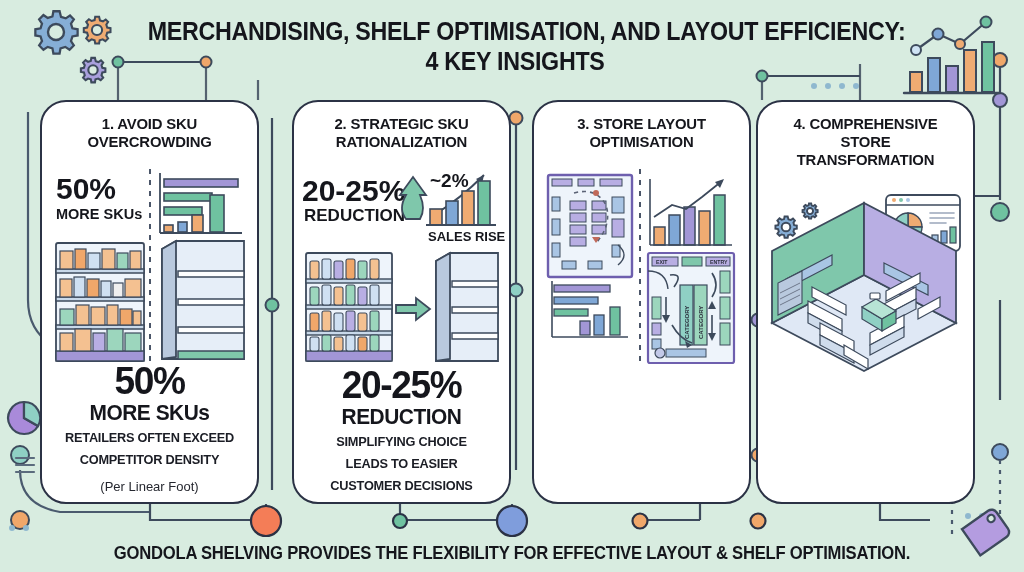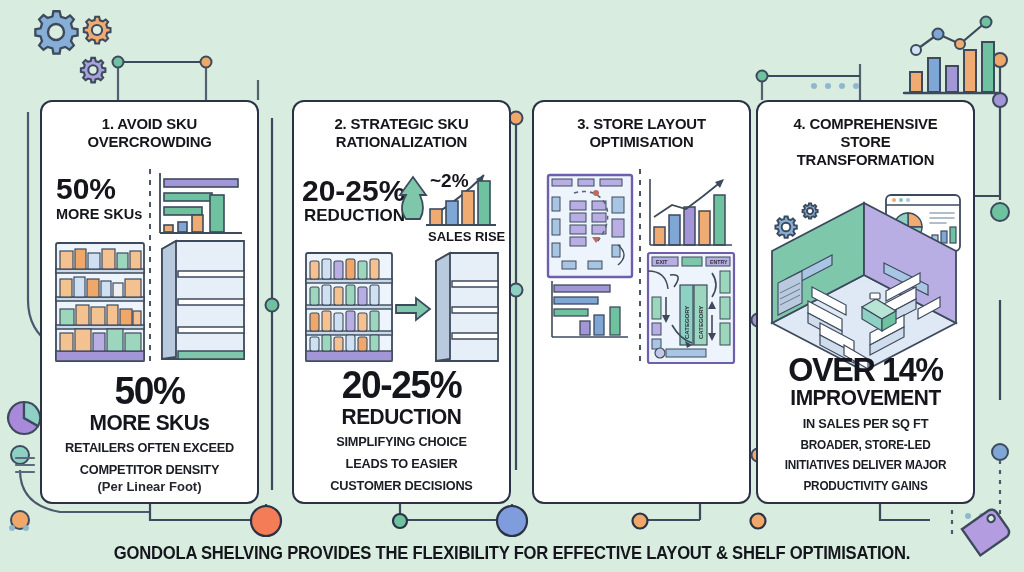--- a/index.html
+++ b/index.html
@@ -26,21 +26,21 @@
     transform: scaleX(0.93); transform-origin: center;
     white-space: nowrap;
   }
   .title-line.sub { font-size: 25px; }
 
   
   .card {
     position: absolute; top: 100px; width: 219px; height: 404px;
     background: #ffffff;
     border: 2.5px solid #2b3245;
-    border-radius: 12px;
+    border-radius: 26px;
     z-index: 5;
     overflow: hidden;
   }
   #card1 { left: 40px; }
   #card2 { left: 292px; }
   #card3 { left: 532px; }
   #card4 { left: 756px; }
 
   .card-title {
     margin: 13px 8px 0 8px;
@@ -77,22 +77,22 @@
   }
   .mid-label.sm { font-size: 20px; }
   .sub-note {
     font-weight: bold; font-size: 13.3px; color: #1b1d25;
     line-height: 1.12; margin-top: 7px;
     letter-spacing: -0.25px;
     transform: scaleX(0.96);
   }
   .sub-note.tiny { font-size: 12.3px; }
   .paren {
-    font-weight: bold; font-size: 13px; color: #25272f;
-    margin-top: 1px; letter-spacing: 0;
+    font-weight: normal; font-size: 13px; color: #25272f;
+    margin-top: 11px; letter-spacing: 0;
     transform: none;
   }
 
   
   .footer {
     position: absolute; left: 0; right: 0; bottom: 8px;
     text-align: center;
     font-weight: bold; font-size: 17.5px; color: #15161c;
     letter-spacing: -0.25px;
     transform: scaleX(0.95);
@@ -220,20 +220,24 @@
         <line x1="-8" y1="54" x2="10" y2="54"></line>
       </g>
     </g>
 
     <g transform="translate(988,528) rotate(-35)">
       <path d="M-22,-14 L10,-14 A6,6 0 0,1 16,-8 L16,12 A6,6 0 0,1 10,18 L-22,18 Z" fill="#b49ce0" stroke="#3d4a5c" stroke-width="2.4"></path>
       <circle cx="8" cy="-6" r="3.6" fill="#d8ece0" stroke="#3d4a5c" stroke-width="2.2"></circle>
     </g>
   </svg>
 
+  <div class="header">
+    <div class="title-line">MERCHANDISING, SHELF OPTIMISATION, AND LAYOUT EFFICIENCY:</div>
+    <div class="title-line sub">4 KEY INSIGHTS</div>
+  </div>
 
   <div class="card" id="card1">
     <div class="card-title">
       <span>1. AVOID SKU</span><br>
       <span>OVERCROWDING</span>
     </div>
 
     <div class="card-art">
       <svg width="215" height="215" viewBox="0 0 215 215">
 
@@ -589,25 +593,17 @@
           <g stroke="#3d4a5c" stroke-width="1.2">
             <path d="M104,132 L124,144 L124,156 L104,144 Z" fill="#8fd0c4"></path>
             <path d="M104,132 L118,124 L138,136 L124,144 Z" fill="#b7e4d5"></path>
             <path d="M124,144 L138,136 L138,148 L124,156 Z" fill="#6fc2a0"></path>
             <rect x="112" y="118" width="10" height="6" rx="1" fill="#ffffff"></rect>
           </g>
         </g>
       </svg>
     </div>
 
-    <div class="card-stats">
-      <div class="big-num smaller">OVER 14%</div>
-      <div class="mid-label">IMPROVEMENT</div>
-      <div class="sub-note">IN SALES PER SQ FT</div>
-      <div class="sub-note tiny">BROADER, STORE-LED</div>
-      <div class="sub-note tiny">INITIATIVES DELIVER MAJOR</div>
-      <div class="sub-note tiny">PRODUCTIVITY GAINS</div>
-    </div>
   </div>
 
   <div class="footer">GONDOLA SHELVING PROVIDES THE FLEXIBILITY FOR EFFECTIVE LAYOUT &amp; SHELF OPTIMISATION.</div>
 
 </div>
 
 </body></html>

